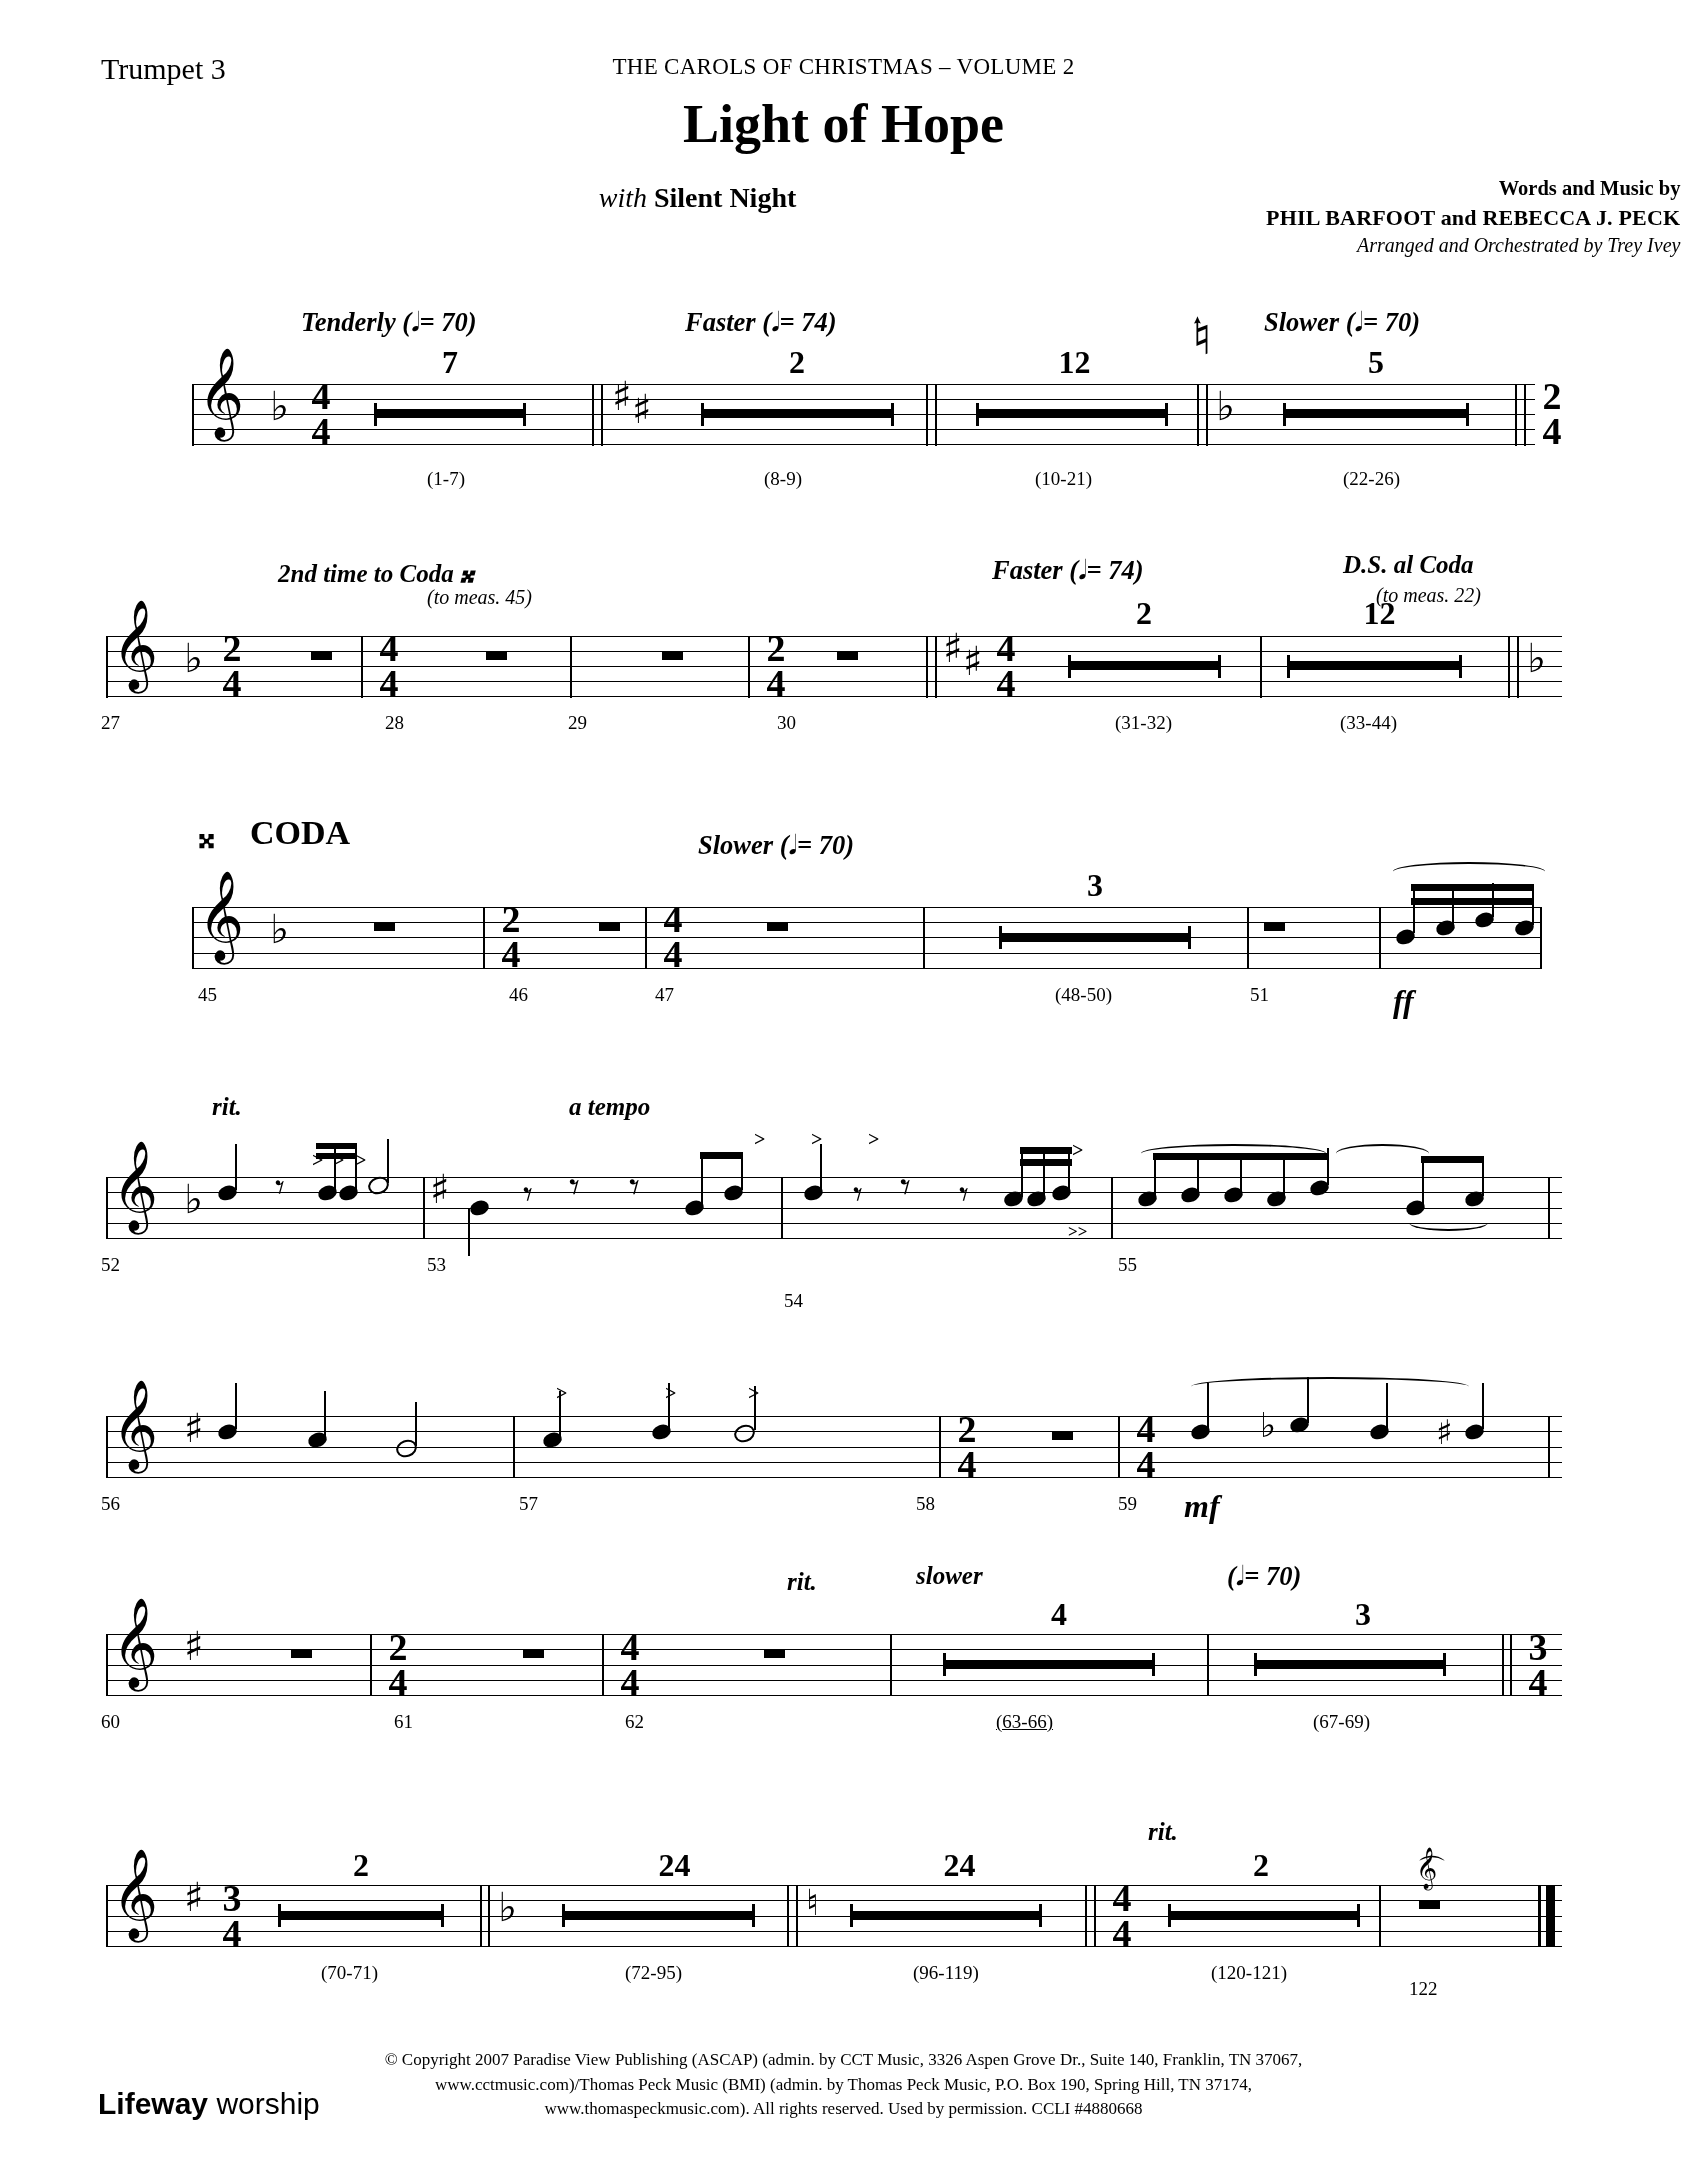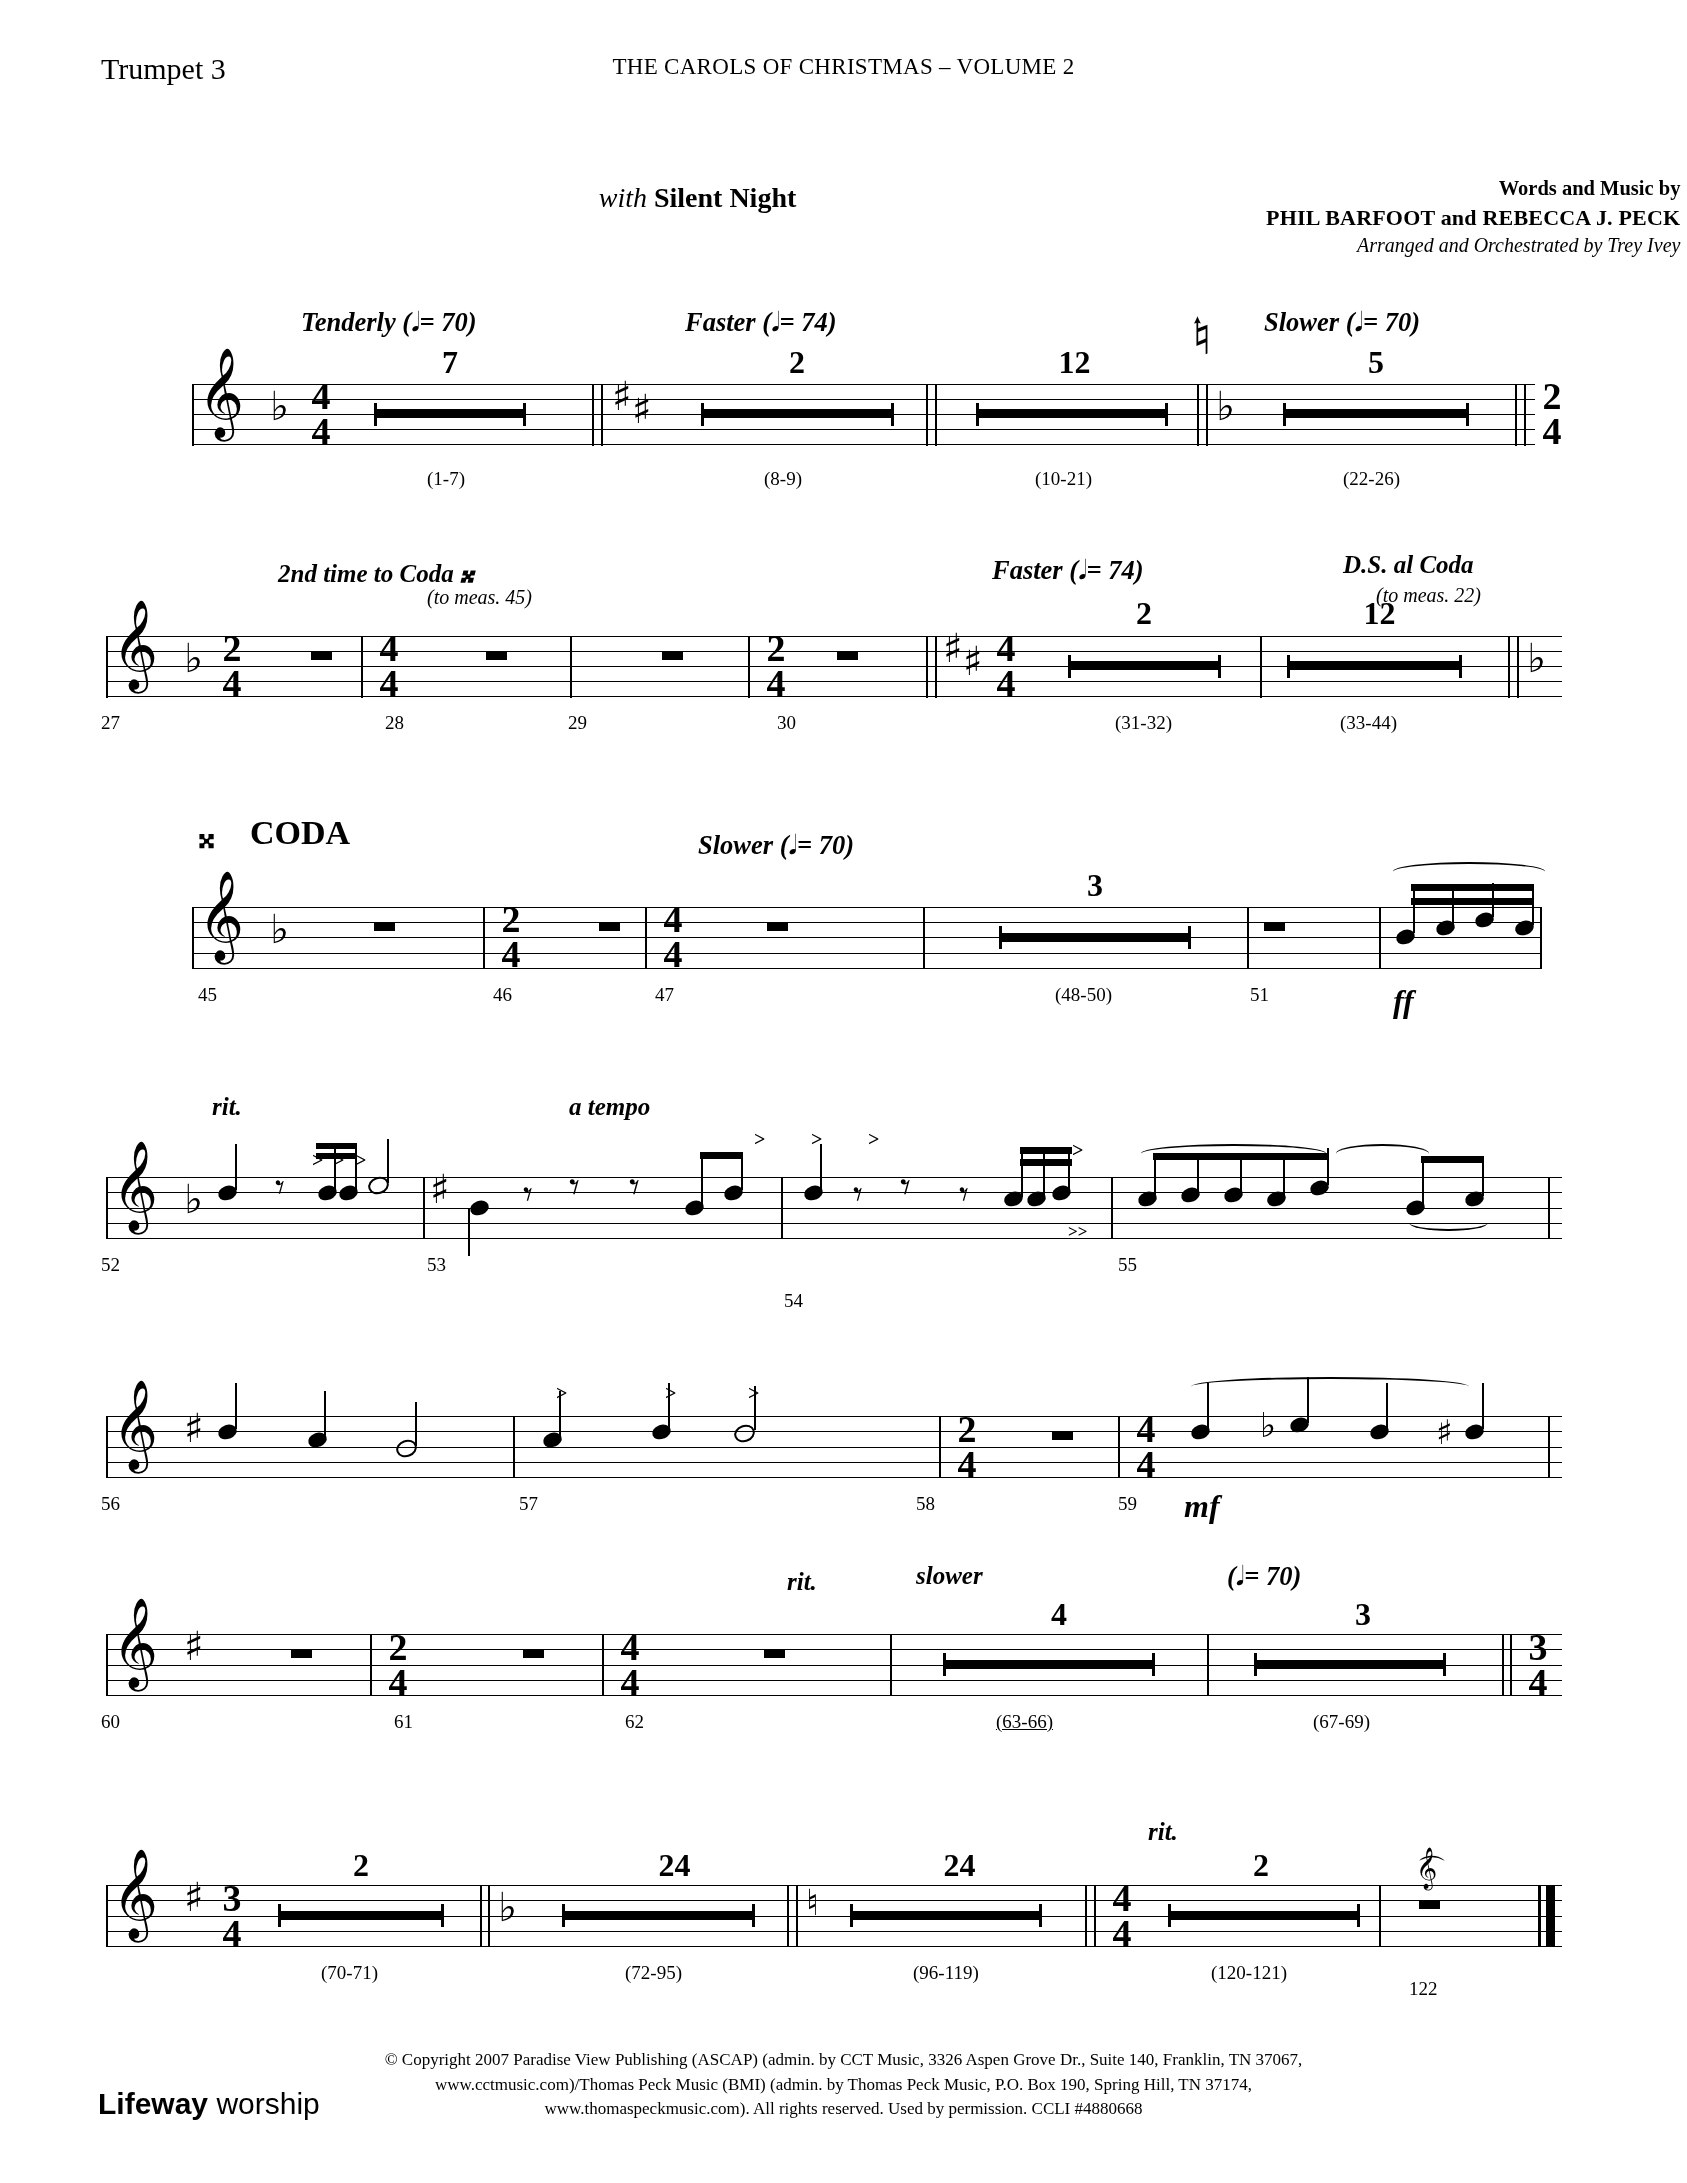--- a/index.html
+++ b/index.html
@@ -132,20 +132,21 @@
   .logo .lw { font-weight:bold; }
   .logo .ws { font-weight:normal; }
 </style>
 </head>
 <body>
 
 <div class="page">
 
   <div class="part-name">Trumpet 3</div>
   <div class="series">THE CAROLS OF CHRISTMAS – VOLUME 2</div>
+  <div class="title">Light of Hope</div>
   <div class="subtitle">
     <span>with </span><b>Silent Night</b>
   </div>
   <div class="credits">
     <div class="cr1">Words and Music by</div>
     <div class="cr2">PHIL BARFOOT and REBECCA J. PECK</div>
     <div class="cr3">Arranged and Orchestrated by Trey Ivey</div>
   </div>
 
   <div class="system" style="left:0; top:291px; width:1687px; height:218px;">
@@ -322,21 +323,21 @@
 
     <div class="wholerest" style="left:374px; top:121px;"></div>
     <div class="measnum" style="left:198px; top:183px;">45</div>
 
     <div class="barline" style="left:483px; top:106px; height:62px;"></div>
     <div class="timesig" style="left:491px; top:101px; width:40px;">
       <span>2</span>
         <span>4</span>
     </div>
     <div class="wholerest" style="left:599px; top:121px;"></div>
-    <div class="measnum" style="left:493px; top:183px;">46</div>
+    <div class="measnum" style="left:509px; top:183px;">46</div>
 
     <div class="barline" style="left:645px; top:106px; height:62px;"></div>
     <div class="timesig" style="left:653px; top:101px; width:40px;">
       <span>4</span>
         <span>4</span>
     </div>
     <div class="wholerest" style="left:767px; top:121px;"></div>
     <div class="measnum" style="left:655px; top:183px;">47</div>
 
     <div class="barline" style="left:923px; top:106px; height:62px;"></div>

